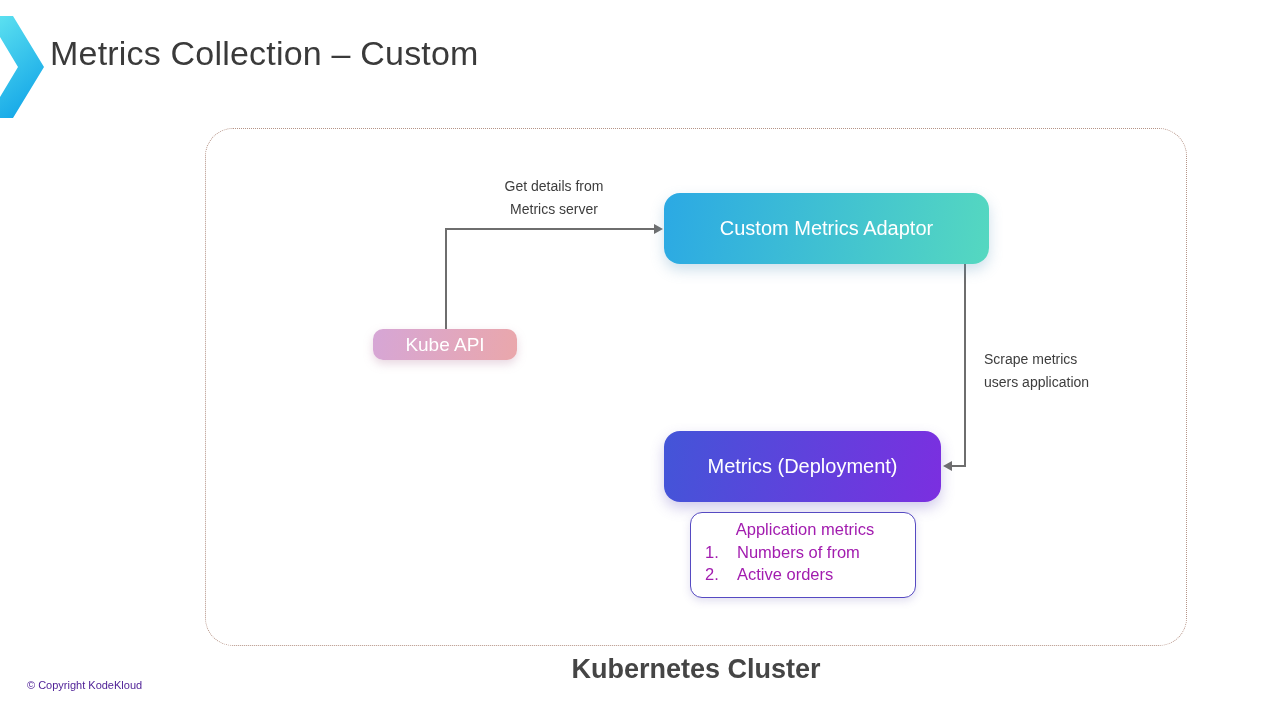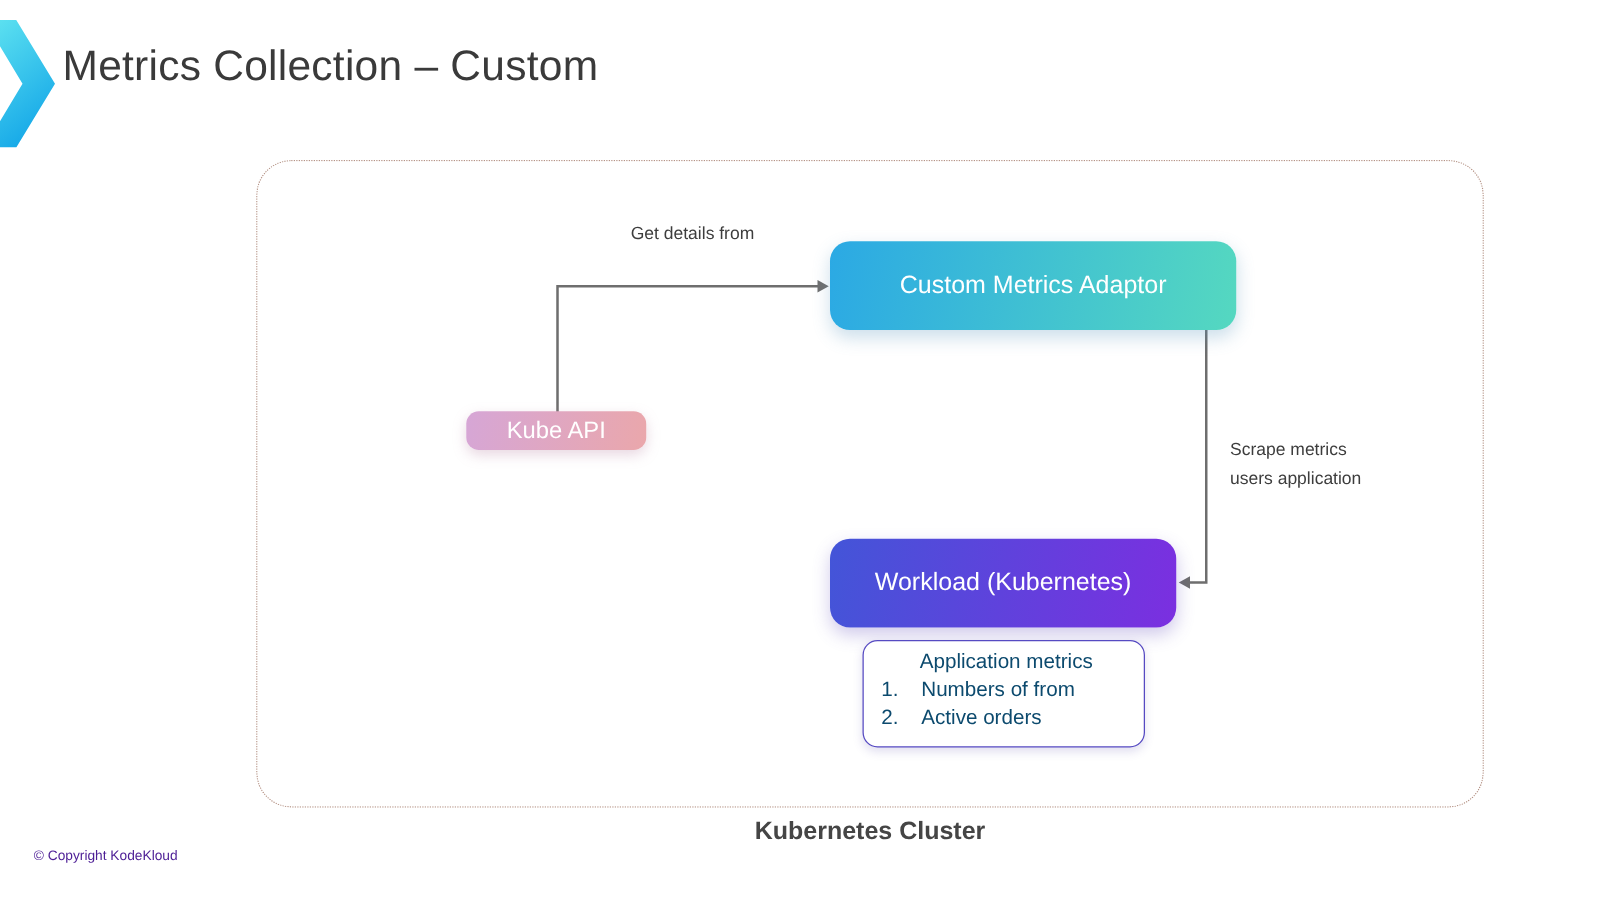--- a/index.html
+++ b/index.html
@@ -35,28 +35,28 @@
     left:664px;top:431px;width:277px;height:71px;border-radius:16px;
     font-size:20px;box-shadow:0 6px 14px rgba(100,80,190,.30);
   }
   .annotation{position:absolute;color:#3d3d3d;font-size:14px;line-height:23px;}
   .annotation-get-details{left:444px;top:175px;width:220px;text-align:center;}
   .annotation-scrape{left:984px;top:317px;width:180px;text-align:left;margin-top:31px;}
   .app-metrics{
     position:absolute;left:690px;top:512px;width:226px;height:86px;
     border:1.5px solid #564ac2;border-radius:12px;background:#ffffff;
     box-shadow:0 3px 8px rgba(90,80,170,.18);
-    color:#0c4a6e;font-size:16.5px;box-sizing:border-box;padding:7px 10px 0 14px;
+    color:#a21caf;font-size:16.5px;box-sizing:border-box;padding:7px 10px 0 14px;
   }
   .app-metrics-title{text-align:center;margin-bottom:2px;}
   .app-metrics-row{display:flex;line-height:22px;}
   .app-metrics-num{width:32px;flex:0 0 32px;}
   .cluster-label{
     position:absolute;left:546px;top:654px;width:300px;text-align:center;
-    font-size:20px;font-weight:bold;color:#454545;
+    font-size:27px;font-weight:bold;color:#454545;
   }
   .copyright{position:absolute;left:27px;top:679px;font-size:11px;color:#4c1d95;}
 </style>
 </head>
 <body>
 
 <div class="slide">
 
   <svg class="logo" width="44" height="104" viewBox="0 0 44 104">
     <defs>
@@ -81,25 +81,26 @@
 
   <div class="node node-kube-api" style="background: linear-gradient(100deg, rgb(214, 166, 214), rgb(234, 167, 171));">
     <span>Kube API</span>
   </div>
 
   <div class="node node-adaptor" style="background: linear-gradient(100deg, rgb(43, 169, 228), rgb(85, 216, 192));">
     <span>Custom Metrics Adaptor</span>
   </div>
 
   <div class="node node-workload" style="background: linear-gradient(100deg, rgb(67, 85, 216), rgb(123, 47, 224));">
-    <span>Workload (Kubernetes)</span>
+    <span>Metrics (Deployment)</span>
   </div>
 
   <div class="annotation annotation-get-details">
     <div>Get details from</div>
+    <div>Metrics server</div>
   </div>
 
   <div class="annotation annotation-scrape">
     <div>Scrape metrics</div>
     <div>users application</div>
   </div>
 
   <div class="app-metrics">
     <div class="app-metrics-title">Application metrics</div>
     <div class="app-metrics-row">

